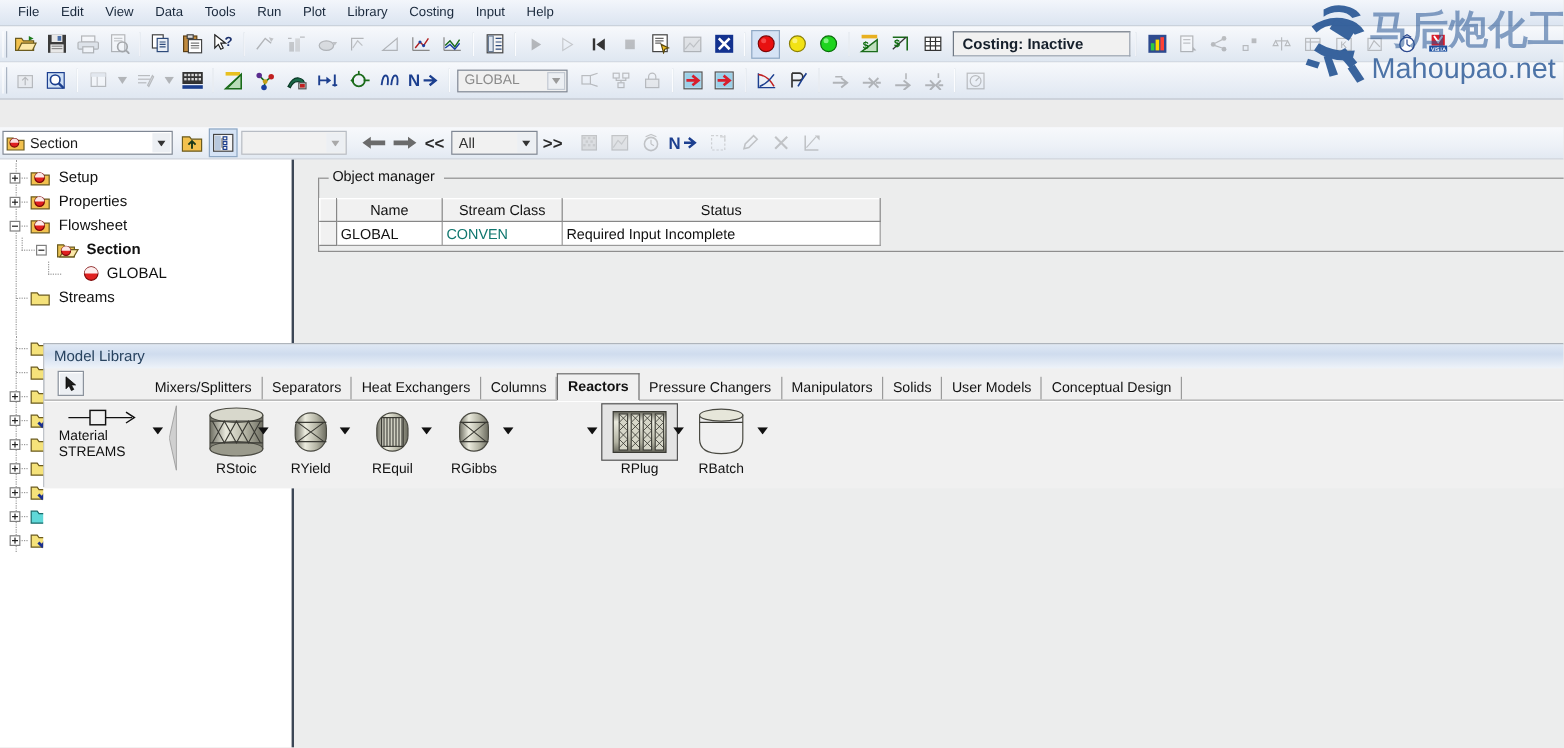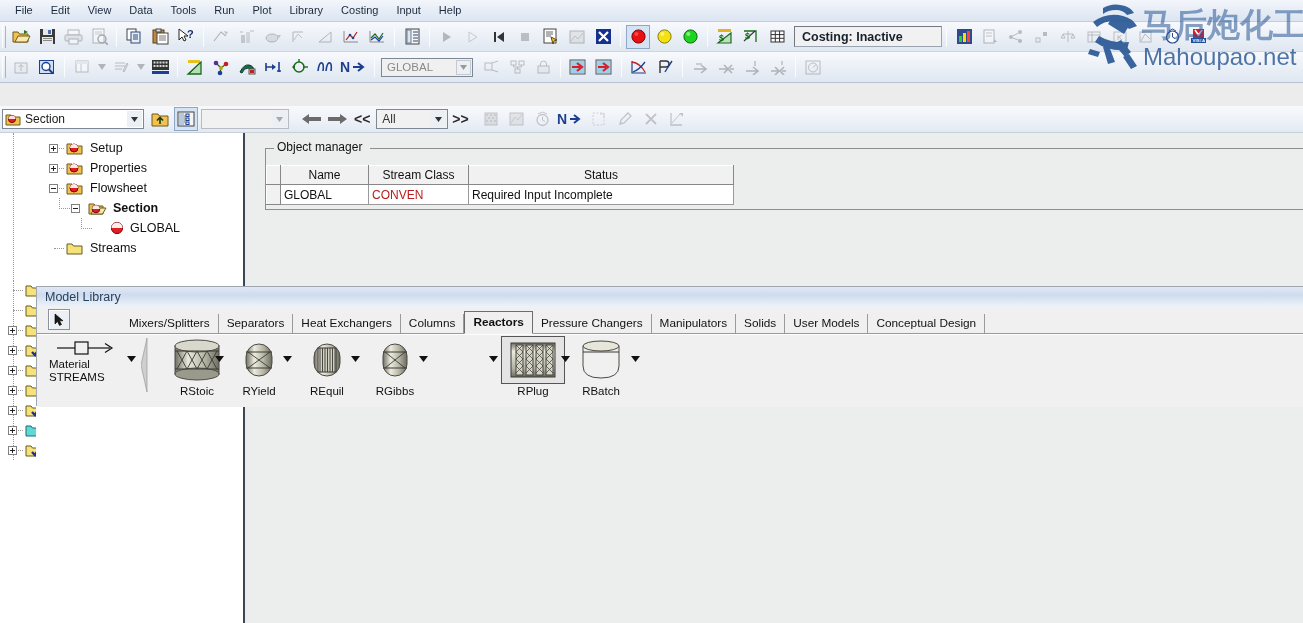--- a/index.html
+++ b/index.html
@@ -87,21 +87,21 @@
   }
   .navcombo.blank { width: 88px; background:#f1f1f1; border-color:#b7bcc4; }
   .navcombo.all { width: 72px; background:#f1f1f1; }
   .navcombo.all .lbl { margin-left: 5px; color:#333; }
   .chev { font-size: 14px; color: #2a2a2a; font-weight: bold; padding: 0 4px; flex:none;
           font-family:"Liberation Sans",sans-serif; }
 
   
   .treepane {
     position: absolute; left: 0; top: 133px; width: 245px; height: 490px;
-    background: #ffffff; border-right: 2px solid #3c4756; overflow: hidden; padding-left: 41px;
+    background: #ffffff; border-right: 2px solid #3c4756; overflow: hidden;
   }
   .tnode { position: relative; height: 20px; display: flex; align-items: center;
            font-size: 12.5px; color: #111; white-space: nowrap; }
   .tnode .tlabel { margin-left: 6px; }
   .tnode.bold .tlabel { font-weight: bold; }
   .plus {
     width: 9px; height: 9px; border: 1px solid #808080; background: #fff;
     position: relative; flex: none;
   }
   .plus::before { content:''; position:absolute; left:1px; top:3px; width:5px; height:1px; background:#222; }
@@ -127,21 +127,21 @@
   .grpbox .gbtopR { position:absolute; right:0; top:0; left: 104px; border-top:1px solid #8e8e8e; }
 
   table.om { position:absolute; left: 0px; top: 17px; border-collapse: collapse;
              background:#fff; font-size: 12px; }
   table.om th {
     background: #f1f1f1; border: 1px solid #878787; font-weight: normal;
     height: 19px; color:#111; padding: 0 4px; border-top-color:#fff; border-left-color:#fff;
   }
   table.om td { border: 1px solid #9a9a9a; height: 20px; padding: 0 3px; color:#111;
                 background:#fff; }
-  table.om td.gray { color: #b91c1c; }
+  table.om td.gray { color: #0f766e; }
   table.om .rowhdr { width: 14px; background: #f1f1f1; border-color:#878787;
                      border-top-color:#fff; border-left-color:#fff; }
 
   
   .modellib {
     position: absolute; left: 36px; top: 286px; width: 1267px; height: 120px;
     background: #f0f0f0; border: 1px solid #9fa6ae; border-right:none; border-bottom:none;
   }
   .ml-title {
     height: 20px; background: linear-gradient(to bottom,#dfe8f4 0%, #cfdcee 40%, #eef3f9 100%);

